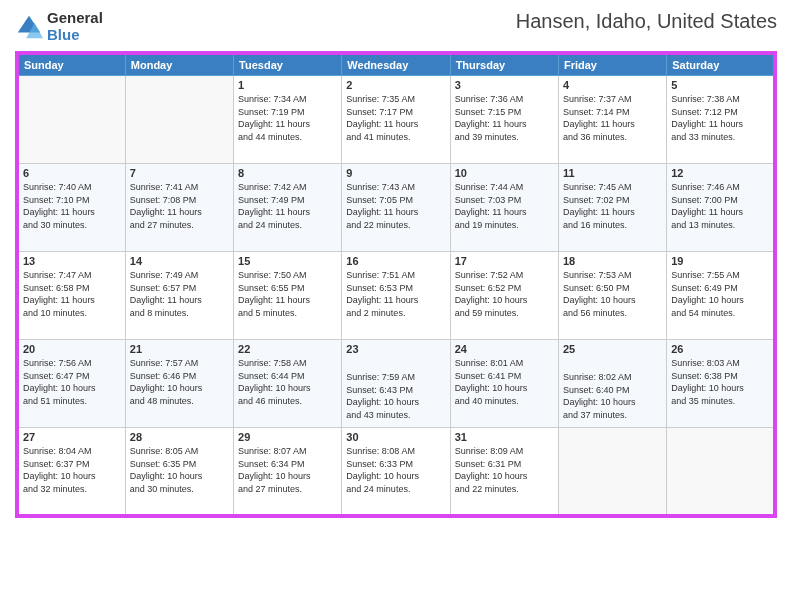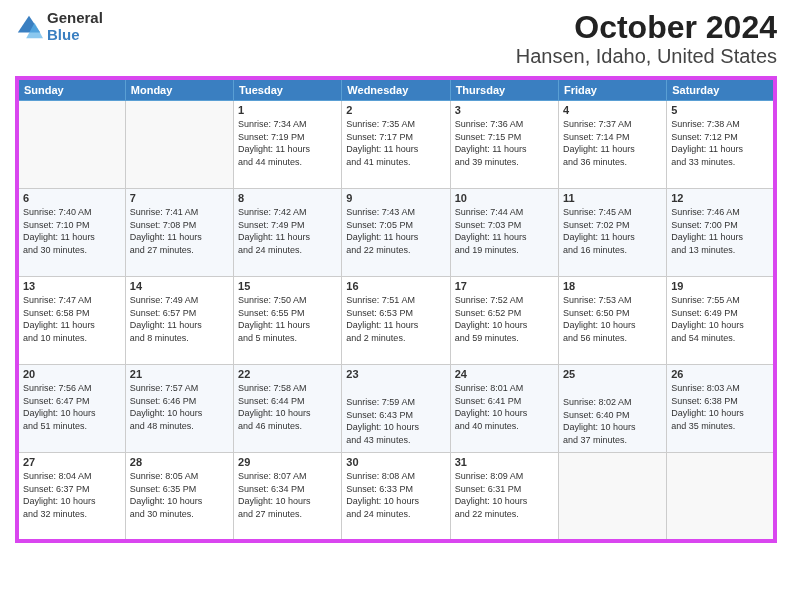--- a/index.html
+++ b/index.html
@@ -115,21 +115,20 @@
       <svg class="logo-icon" viewBox="0 0 40 40">
         <polygon points="20,4 36,28 4,28" fill="#3a7fc1"></polygon>
         <polygon points="28,14 40,36 16,36" fill="#5ab0e8" opacity="0.7"></polygon>
       </svg>
       <div class="logo-text">
         <span class="logo-general">General</span>
         <span class="logo-blue">Blue</span>
       </div>
     </div>
     <div class="title-block">
-      <div class="title-month">October 2024</div>
       <div class="title-location">Hansen, Idaho, United States</div>
     </div>
   </div>
 
   <table class="calendar">
     <thead>
       <tr>
         <th>Sunday</th>
         <th>Monday</th>
         <th>Tuesday</th>

